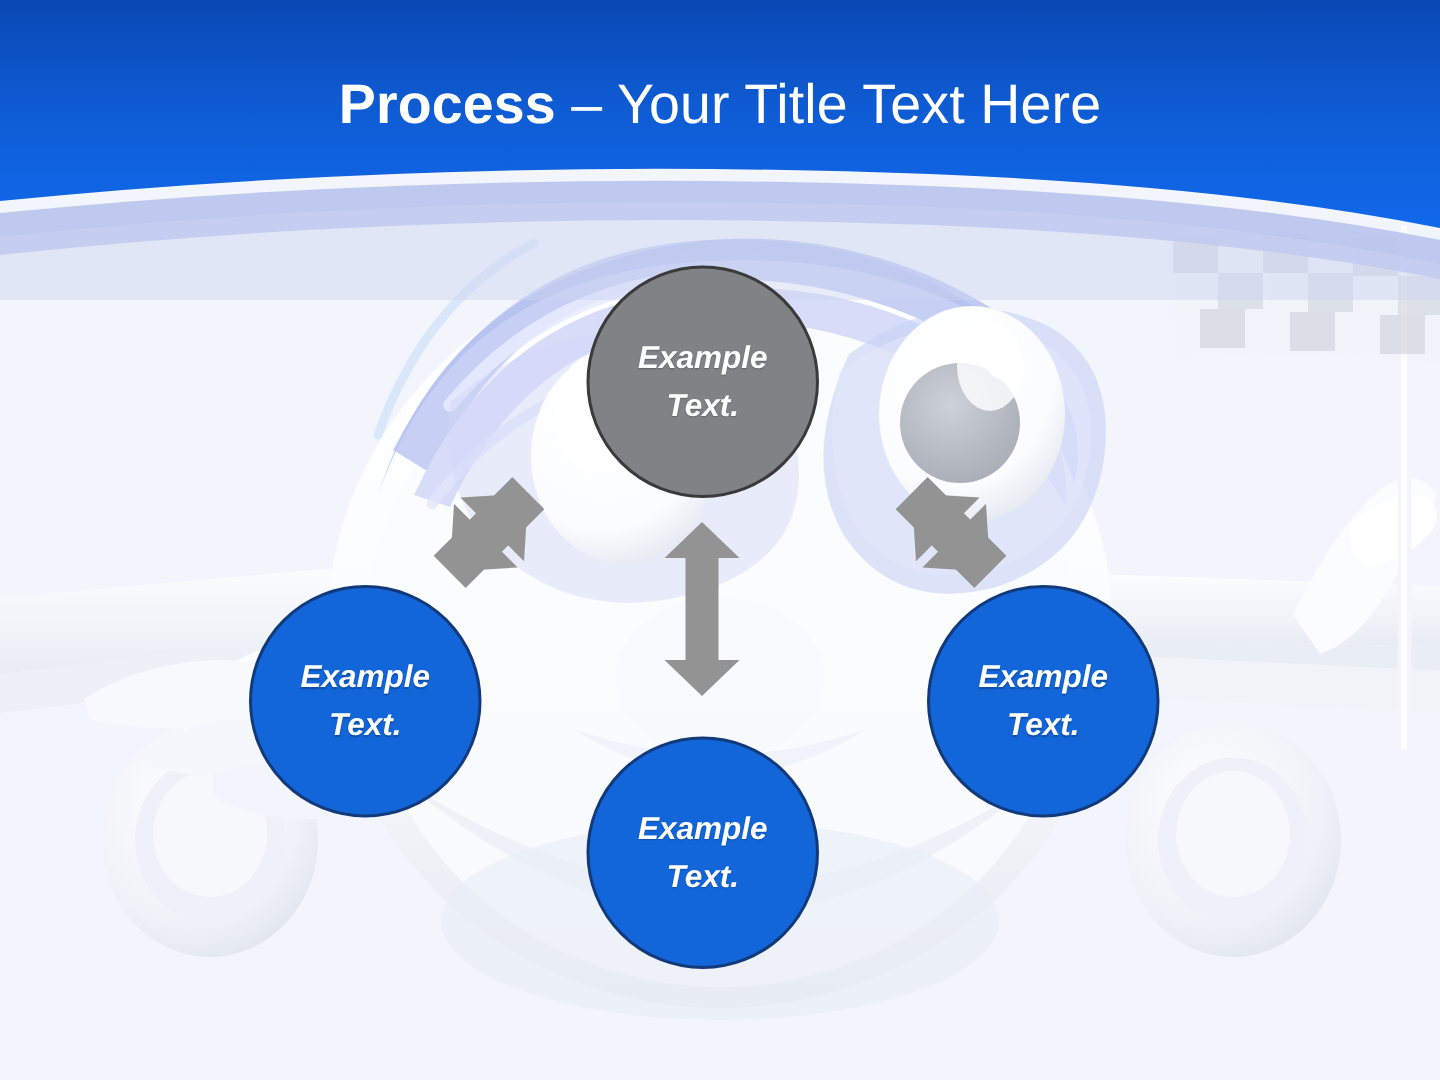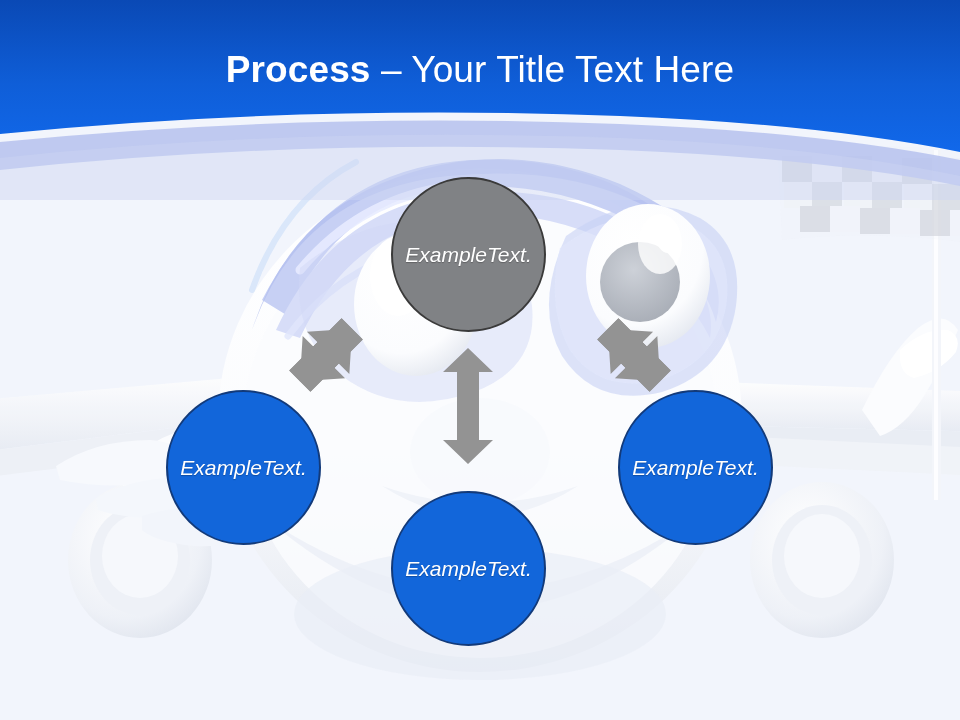--- a/index.html
+++ b/index.html
@@ -54,28 +54,28 @@
     left: 0; top: 0;
     width: 960px; height: 720px;
     z-index: 7;
   }
 
   
   .node {
     position: absolute;
     border-radius: 50%;
     display: flex;
-    flex-direction: row;
+    flex-direction: column;
     align-items: center;
     justify-content: center;
     box-sizing: border-box;
     z-index: 8;
     color: #ffffff;
     font-style: italic;
-    font-weight: normal;
+    font-weight: bold;
     font-size: 21px;
     line-height: 32px;
     text-align: center;
     text-shadow: 0 1px 1px rgba(0,0,0,0.25);
   }
   .node .ln { display: block; }
 
   .node-center-top {
     left: 391px; top: 177px;
     width: 155px; height: 155px;

